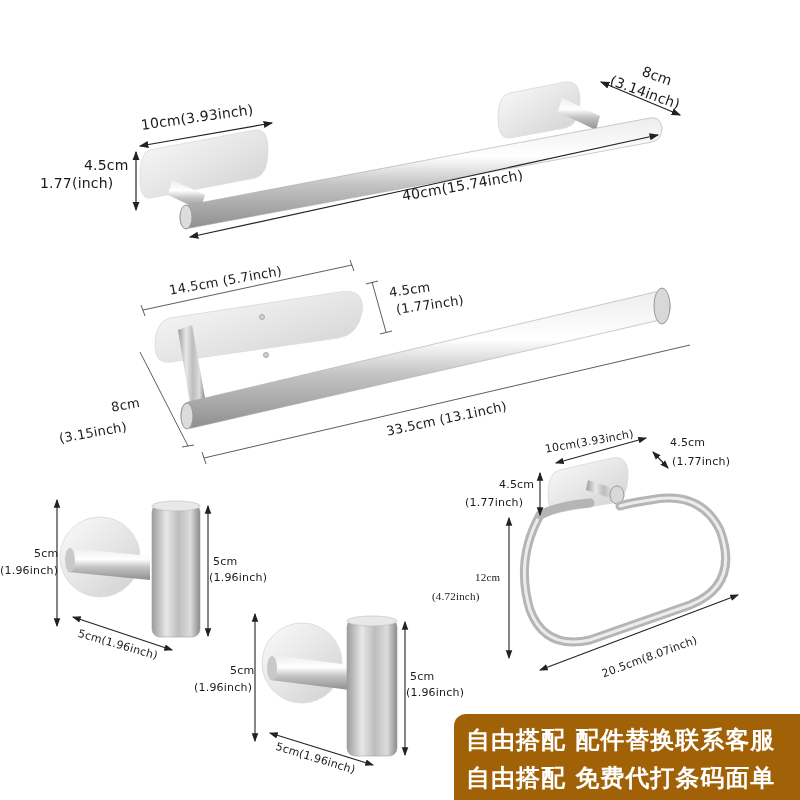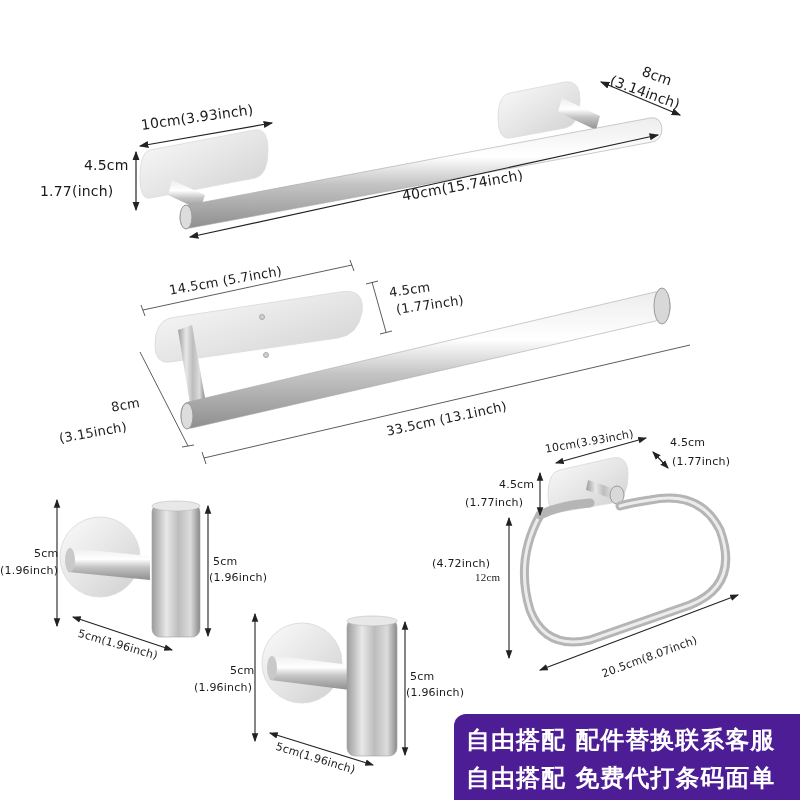--- a/index.html
+++ b/index.html
@@ -2,21 +2,21 @@
 <html><head>
 <meta charset="utf-8">
 <style>
   html, body { margin:0; padding:0; background:#ffffff; }
   body { width:800px; height:800px; position:relative; overflow:hidden; font-family:"DejaVu Sans", sans-serif; color:#111; }
   .stage { position:absolute; left:0; top:0; width:800px; height:800px; }
   svg.art { position:absolute; left:0; top:0; }
   .lbl { position:absolute; font-size:13px; line-height:15px; color:#1a1a1a; white-space:nowrap; letter-spacing:0.2px; }
   .lbl.sm { font-size:11px; line-height:13px; }
   .rot { transform-origin:left top; }
-  .banner { position:absolute; left:454px; top:714px; width:346px; height:86px; background:#4c1d95; border-top-left-radius:12px; }
+  .banner { position:absolute; left:454px; top:714px; width:346px; height:86px; background:#a16207; border-top-left-radius:12px; }
   .banner .line { position:absolute; left:12px; color:#fff; font-size:24px; font-weight:bold; letter-spacing:1px; white-space:nowrap; font-family:"DejaVu Sans", sans-serif; }
 </style>
 </head>
 <body>
 
 <div class="stage">
 
 <svg class="art" width="800" height="800" viewBox="0 0 800 800">
   <defs>
     <linearGradient id="plate" x1="0" y1="0" x2="1" y2="1">
@@ -113,39 +113,39 @@
     <rect x="347" y="619" width="50" height="137" rx="8" fill="url(#rodv)" stroke="#a3a3a3" stroke-width="0.6"></rect>
     <ellipse cx="372" cy="621" rx="25" ry="5" fill="#e8e8e8" stroke="#bbb" stroke-width="0.6"></ellipse>
     <line x1="255" y1="614" x2="255" y2="741" stroke="#222" stroke-width="1.1" marker-end="url(#ah)" marker-start="url(#ahs)"></line>
     <line x1="405" y1="622" x2="405" y2="755" stroke="#222" stroke-width="1.1" marker-end="url(#ah)" marker-start="url(#ahs)"></line>
     <line x1="270" y1="733" x2="373" y2="765" stroke="#222" stroke-width="1.1" marker-end="url(#ah)" marker-start="url(#ahs)"></line>
   </g>
 </svg>
 
 <div class="lbl rot" style="left:140px;top:118px;transform:rotate(-8deg);font-size:14px;">10cm(3.93inch)</div>
 <div class="lbl" style="left:84px;top:158px;font-size:14px;">4.5cm</div>
-<div class="lbl" style="left:40px;top:184px;font-size:14px;">1.77(inch)</div>
+<div class="lbl" style="left:40px;top:176px;font-size:14px;">1.77(inch)</div>
 <div class="lbl rot" style="left:401px;top:189px;transform:rotate(-10deg);font-size:14px;">40cm(15.74inch)</div>
 <div class="lbl rot" style="left:645px;top:64px;transform:rotate(20deg);font-size:14px;">8cm</div>
 <div class="lbl rot" style="left:613px;top:73px;transform:rotate(20deg);font-size:14px;">(3.14inch)</div>
 
 <div class="lbl rot" style="left:168px;top:283px;transform:rotate(-10deg);">14.5cm (5.7inch)</div>
 <div class="lbl rot" style="left:388px;top:285px;transform:rotate(-8deg);">4.5cm</div>
 <div class="lbl rot" style="left:395px;top:302px;transform:rotate(-8deg);">(1.77inch)</div>
 <div class="lbl rot" style="left:110px;top:400px;transform:rotate(-10deg);">8cm</div>
 <div class="lbl rot" style="left:58px;top:431px;transform:rotate(-10deg);">(3.15inch)</div>
 <div class="lbl rot" style="left:385px;top:424px;transform:rotate(-12deg);">33.5cm (13.1inch)</div>
 
 <div class="lbl sm rot" style="left:544px;top:443px;transform:rotate(-10deg);">10cm(3.93inch)</div>
 <div class="lbl sm" style="left:670px;top:436px;">4.5cm</div>
 <div class="lbl sm" style="left:672px;top:455px;">(1.77inch)</div>
 <div class="lbl sm" style="left:499px;top:478px;">4.5cm</div>
 <div class="lbl sm" style="left:465px;top:496px;">(1.77inch)</div>
 <div class="lbl sm" style="left:475px;top:571px;font-family:Liberation Serif, serif;">12cm</div>
-<div class="lbl sm" style="left:432px;top:557px;">(4.72inch)</div>
+<div class="lbl sm" style="left:432px;top:590px;font-family:Liberation Serif, serif;">(4.72inch)</div>
 <div class="lbl sm rot" style="left:600px;top:668px;transform:rotate(-20deg);">20.5cm(8.07inch)</div>
 
 <div class="lbl sm" style="left:34px;top:547px;">5cm</div>
 <div class="lbl sm" style="left:0px;top:564px;">(1.96inch)</div>
 <div class="lbl sm" style="left:213px;top:555px;">5cm</div>
 <div class="lbl sm" style="left:209px;top:571px;">(1.96inch)</div>
 <div class="lbl sm rot" style="left:80px;top:627px;transform:rotate(16deg);">5cm(1.96inch)</div>
 
 <div class="lbl sm" style="left:230px;top:664px;">5cm</div>
 <div class="lbl sm" style="left:194px;top:681px;">(1.96inch)</div>

